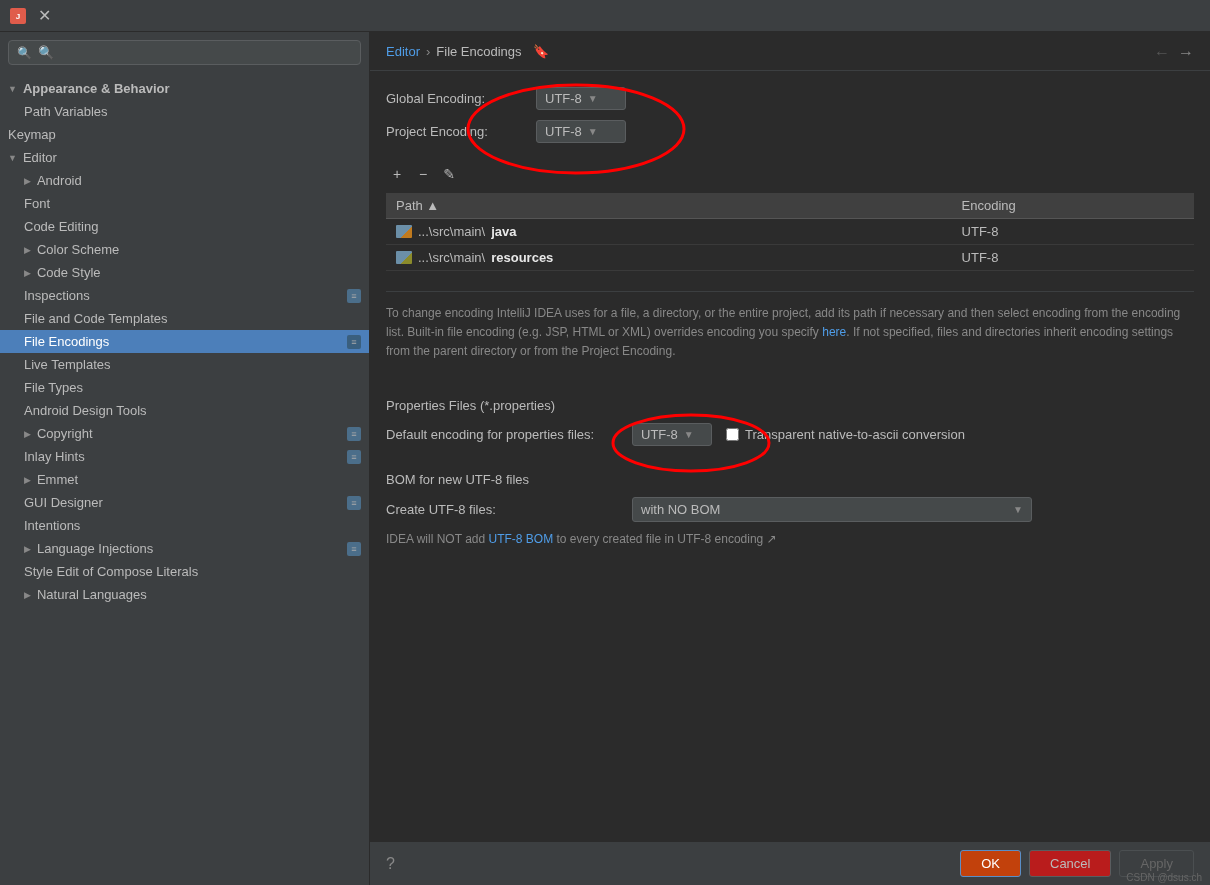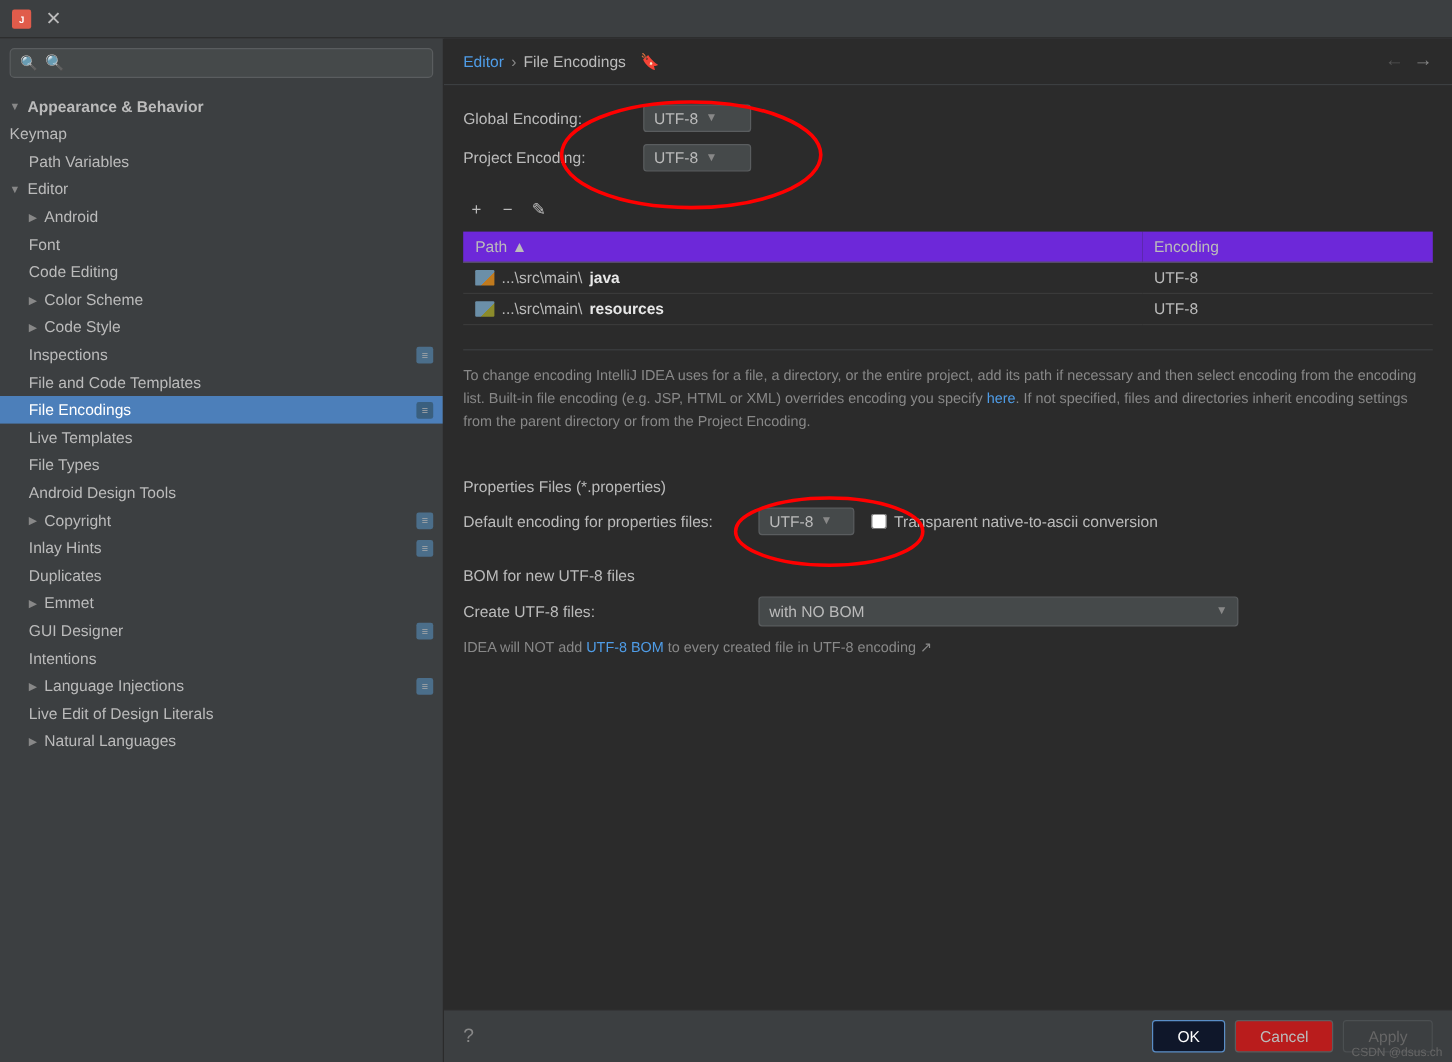--- a/index.html
+++ b/index.html
@@ -247,21 +247,21 @@
 
     
     .file-table {
       width: 100%;
       border-collapse: collapse;
       margin-bottom: 16px;
     }
     .file-table th {
       text-align: left;
       padding: 5px 10px;
-      background: #6d28d9;
+      background: #404040;
       color: #bbbbbb;
       font-weight: normal;
       border-bottom: 1px solid #555;
       cursor: pointer;
     }
     .file-table th:first-child { width: 70%; }
     .file-table td {
       padding: 5px 10px;
       border-bottom: 1px solid #3a3a3a;
       color: #bbbbbb;
@@ -369,21 +369,21 @@
     }
     .help-btn {
       background: transparent;
       border: none;
       color: #888;
       font-size: 16px;
       cursor: pointer;
       margin-right: auto;
     }
     .dialog-btn {
-      background: #0f172a;
+      background: #c2410c;
       border: 1px solid #5a8ec7;
       color: #ffffff;
       padding: 5px 20px;
       border-radius: 3px;
       cursor: pointer;
       font-size: 13px;
     }
     .dialog-btn.secondary {
       background: #b91c1c;
       border: 1px solid #5a5d5f;
@@ -423,26 +423,26 @@
     <div class="search-box">
       <span class="search-icon">🔍</span>
       <input type="text" placeholder="🔍" style="">
     </div>
     <div class="sidebar-tree">
 
       <div class="tree-item section-header">
         <span class="expand-arrow">▼</span>
         <span>Appearance &amp; Behavior</span>
       </div>
+      <div class="tree-item indent-1">
+        <span>Path Variables</span>
+      </div>
+
       <div class="tree-item" style="padding-left:8px;">
         <span>Keymap</span>
-      </div>
-
-      <div class="tree-item indent-1">
-        <span>Path Variables</span>
       </div>
 
       <div class="tree-item" style="padding-left:8px;">
         <span class="expand-arrow">▼</span>
         <span>Editor</span>
       </div>
       <div class="tree-item indent-1">
         <span class="expand-arrow">▶</span>
         <span>Android</span>
       </div>
@@ -483,40 +483,37 @@
       <div class="tree-item indent-1">
         <span class="expand-arrow">▶</span>
         <span>Copyright</span>
         <span class="icon-badge">≡</span>
       </div>
       <div class="tree-item indent-1">
         <span>Inlay Hints</span>
         <span class="icon-badge">≡</span>
       </div>
       <div class="tree-item indent-1">
-        <span>Duplicates</span>
-      </div>
-      <div class="tree-item indent-1">
         <span class="expand-arrow">▶</span>
         <span>Emmet</span>
       </div>
       <div class="tree-item indent-1">
         <span>GUI Designer</span>
         <span class="icon-badge">≡</span>
       </div>
       <div class="tree-item indent-1">
         <span>Intentions</span>
       </div>
       <div class="tree-item indent-1">
         <span class="expand-arrow">▶</span>
         <span>Language Injections</span>
         <span class="icon-badge">≡</span>
       </div>
       <div class="tree-item indent-1">
-        <span>Live Edit of Design Literals</span>
+        <span>Style Edit of Compose Literals</span>
       </div>
       <div class="tree-item indent-1">
         <span class="expand-arrow">▶</span>
         <span>Natural Languages</span>
       </div>
 
     </div>
   </div>
 
   <div class="right-panel">

